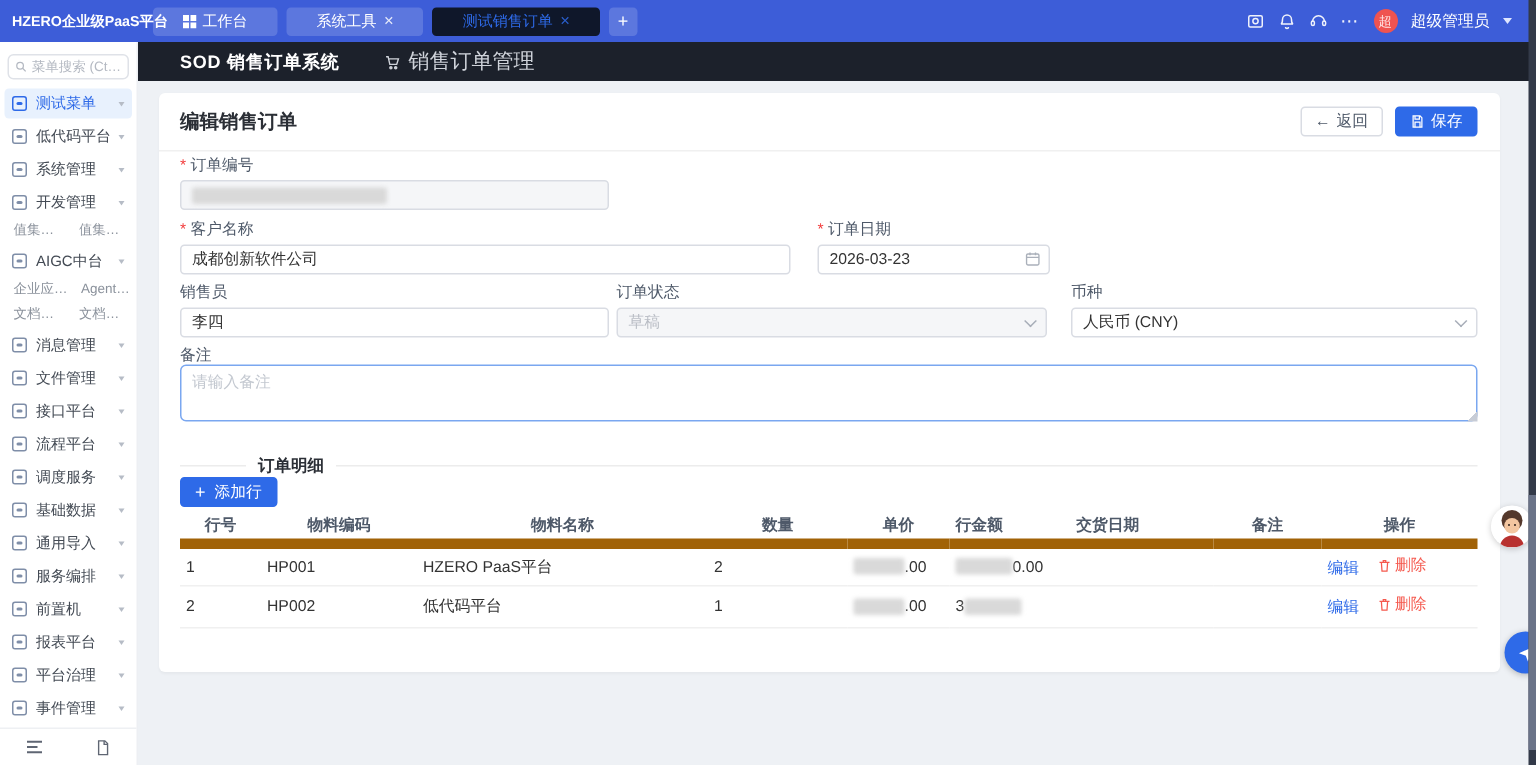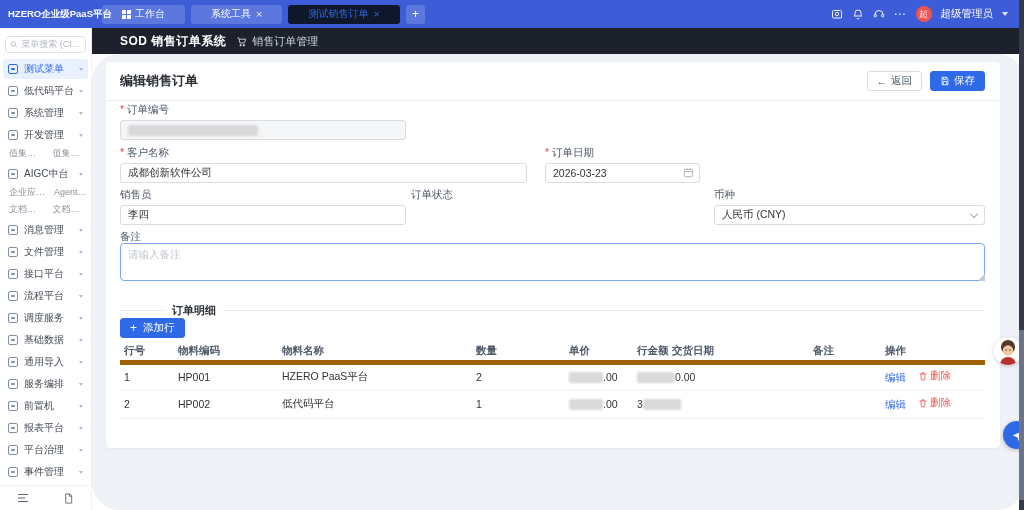--- a/index.html
+++ b/index.html
@@ -47,26 +47,26 @@
   .s-label{margin-left:6px;font-size:10px;white-space:nowrap;overflow:hidden;text-overflow:ellipsis;flex:1;}
   .s-caret{width:0;height:0;border-left:2.5px solid transparent;border-right:2.5px solid transparent;
            border-top:3px solid #b6bcc6;flex:0 0 auto;}
   .s-sub{display:flex;gap:8px;padding:0 0 4px 6px;}
   .s-sub-item{font-size:9px;color:#8b929c;max-width:40px;white-space:nowrap;overflow:hidden;text-overflow:ellipsis;cursor:pointer;}
   .side-foot{position:absolute;bottom:6px;left:0;right:0;border-top:1px solid #eef0f3;
              padding-top:7px;display:flex;justify-content:space-around;color:#5f6673;}
 
   
   .page-head{height:26px;background:var(--header-dark,#1c212b);display:flex;align-items:center;
-             padding-left:28px;color:#fff;gap:10px;}
+             padding-left:28px;color:#fff;gap:30px;}
   .sys-title{font-size:12px;font-weight:bold;letter-spacing:.5px;}
-  .menu-crumb{display:flex;align-items:center;gap:5px;color:#cfd3da;font-size:11px;}
-
-  
-  .content{flex:1;background:#eef1f5;position:relative;border-radius:27px;}
+  .menu-crumb{display:flex;align-items:center;gap:5px;color:#cfd3da;font-size:14px;}
+
+  
+  .content{flex:1;background:#eef1f5;position:relative;}
   .card{position:absolute;left:14px;top:8px;width:894px;height:386px;background:#fff;border-radius:4px;
         box-shadow:0 1px 2px rgba(0,0,0,.04);}
   .card-head{position:absolute;top:6px;left:14px;right:15px;height:26px;display:flex;align-items:center;}
   .form-title{font-size:13px;font-weight:bold;color:#2b2f36;}
   .head-btns{margin-left:auto;display:flex;gap:8px;}
   .btn{display:inline-flex;align-items:center;gap:4px;height:20px;padding:0 9px;border-radius:3px;
        font-size:10.5px;border:1px solid #d9dce3;background:#fff;color:#4e5969;cursor:pointer;
        font-family:inherit;}
   .btn.primary{background:var(--primary,#2e6ae8);border-color:var(--primary,#2e6ae8);color:#fff;justify-content:flex-end;}
   .hr{position:absolute;top:38px;left:0;right:0;height:1px;background:#f0f0f0;}
@@ -95,22 +95,22 @@
   .w130{width:130px;} .w34{width:34px;} .w38{width:38px;}
 
   .sec-div{position:absolute;left:14px;top:241px;width:865px;display:flex;align-items:center;}
   .sec-div .l1{width:44px;height:1px;background:#ececec;}
   .sec-div .txt{margin:0 8px;font-size:11px;font-weight:bold;color:#2b2f36;white-space:nowrap;}
   .sec-div .l2{flex:1;height:1px;background:#ececec;}
   .add-btn{position:absolute;left:14px;top:256px;}
   .add-btn .plus{font-size:12px;line-height:1;margin-right:2px;}
 
   table.grid{position:absolute;left:14px;top:280px;width:865px;border-collapse:collapse;table-layout:fixed;}
-  .grid th{font-size:10.5px;font-weight:bold;color:#4e5969;text-align:left;height:20px;
-           padding:0 4px;border-bottom:5px solid #a16207;white-space:nowrap;overflow:visible;}
+  .grid th{font-size:10.5px;font-weight:bold;color:#4e5969;text-align:center;height:20px;
+           padding:0 4px;border-bottom:7px solid #a16207;white-space:nowrap;overflow:visible;}
   .grid td{font-size:10.5px;color:#333;height:28px;padding:0 4px;border-bottom:1px solid #f0f0f0;
            white-space:nowrap;overflow:visible;}
   .lnk{cursor:pointer;color:var(--primary,#2e6ae8);}
   .lnk.del{color:var(--danger,#f5594e);margin-left:12px;display:inline-flex;align-items:center;gap:2px;}
 
   
   .mascot{position:absolute;right:2px;top:337px;width:28px;height:28px;border-radius:50%;
           background:#fff;box-shadow:0 1px 4px rgba(0,0,0,.2);overflow:hidden;cursor:pointer;}
   .chat-fab{position:absolute;right:-7px;top:421px;width:28px;height:28px;border-radius:50%;
           background:var(--primary,#2e6ae8);display:flex;align-items:center;justify-content:center;
@@ -360,20 +360,24 @@
             </div>
           </div>
 
           <div class="field" style="left:14px;top:126px;width:286px;">
             <div class="f-label">销售员</div>
             <input class="inp" value="李四" style="">
           </div>
 
           <div class="field" style="left:305px;top:126px;width:287px;">
             <div class="f-label">订单状态</div>
+            <div class="inp sel disabled">
+              <span>草稿</span>
+              <span class="chev"></span>
+            </div>
           </div>
 
           <div class="field" style="left:608px;top:126px;width:271px;">
             <div class="f-label">币种</div>
             <div class="inp sel">
               <span>人民币 (CNY)</span>
               <span class="chev"></span>
             </div>
           </div>
 

